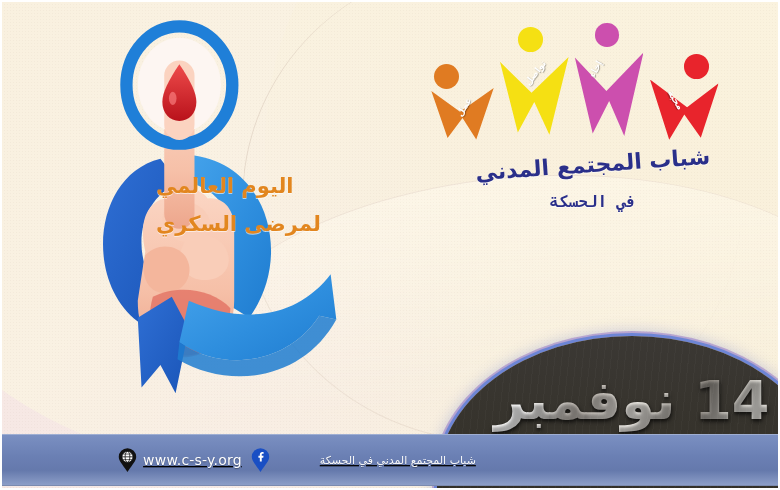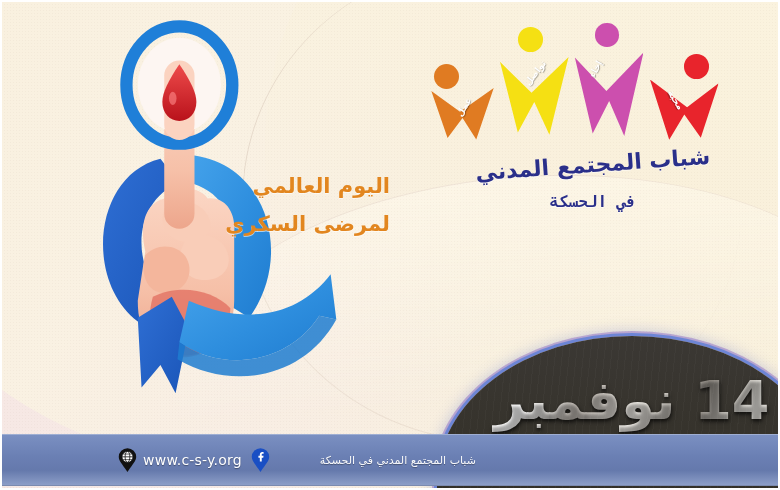--- a/index.html
+++ b/index.html
@@ -109,21 +109,21 @@
     -webkit-text-fill-color:transparent;
     text-shadow:0 2px 3px rgba(0,0,0,.35);
     filter:drop-shadow(1px 2px 2px rgba(0,0,0,.5));
   }
 
   
   .title-left{
     position:absolute;
     left:20.0%; top:36.0%;
     width:30%;
-    text-align:right;
+    text-align:left;
     direction:rtl;
     color:#e2861f;
     font-weight:bold;
     font-size:21px;
     line-height:1.0;
     text-shadow:0 1px 0 rgba(255,255,255,.6);
   }
   .title-left .l2{display:block;margin-top:17px;}
 
   .title-right{
@@ -194,20 +194,21 @@
     gap:10px;
     box-shadow:inset 0 1px 0 rgba(255,255,255,.28), inset 0 -1px 0 rgba(0,0,0,.12);
     z-index:40;
   }
   .footer-inner{
     display:flex;
     align-items:center;
     gap:9px;
     direction:ltr;
     transform:translateX(-26%);
+    text-decoration:underline;
   }
   .f-item{display:flex;align-items:center;gap:6px;}
   .f-text{
     color:#ffffff;
     font-size:14px;
     letter-spacing:.2px;
     text-shadow:0 1px 1px rgba(0,0,0,.35);
     white-space:nowrap;
   }
   .f-text.ar{direction:rtl;font-size:11px;opacity:.95;margin-left:44px;}

